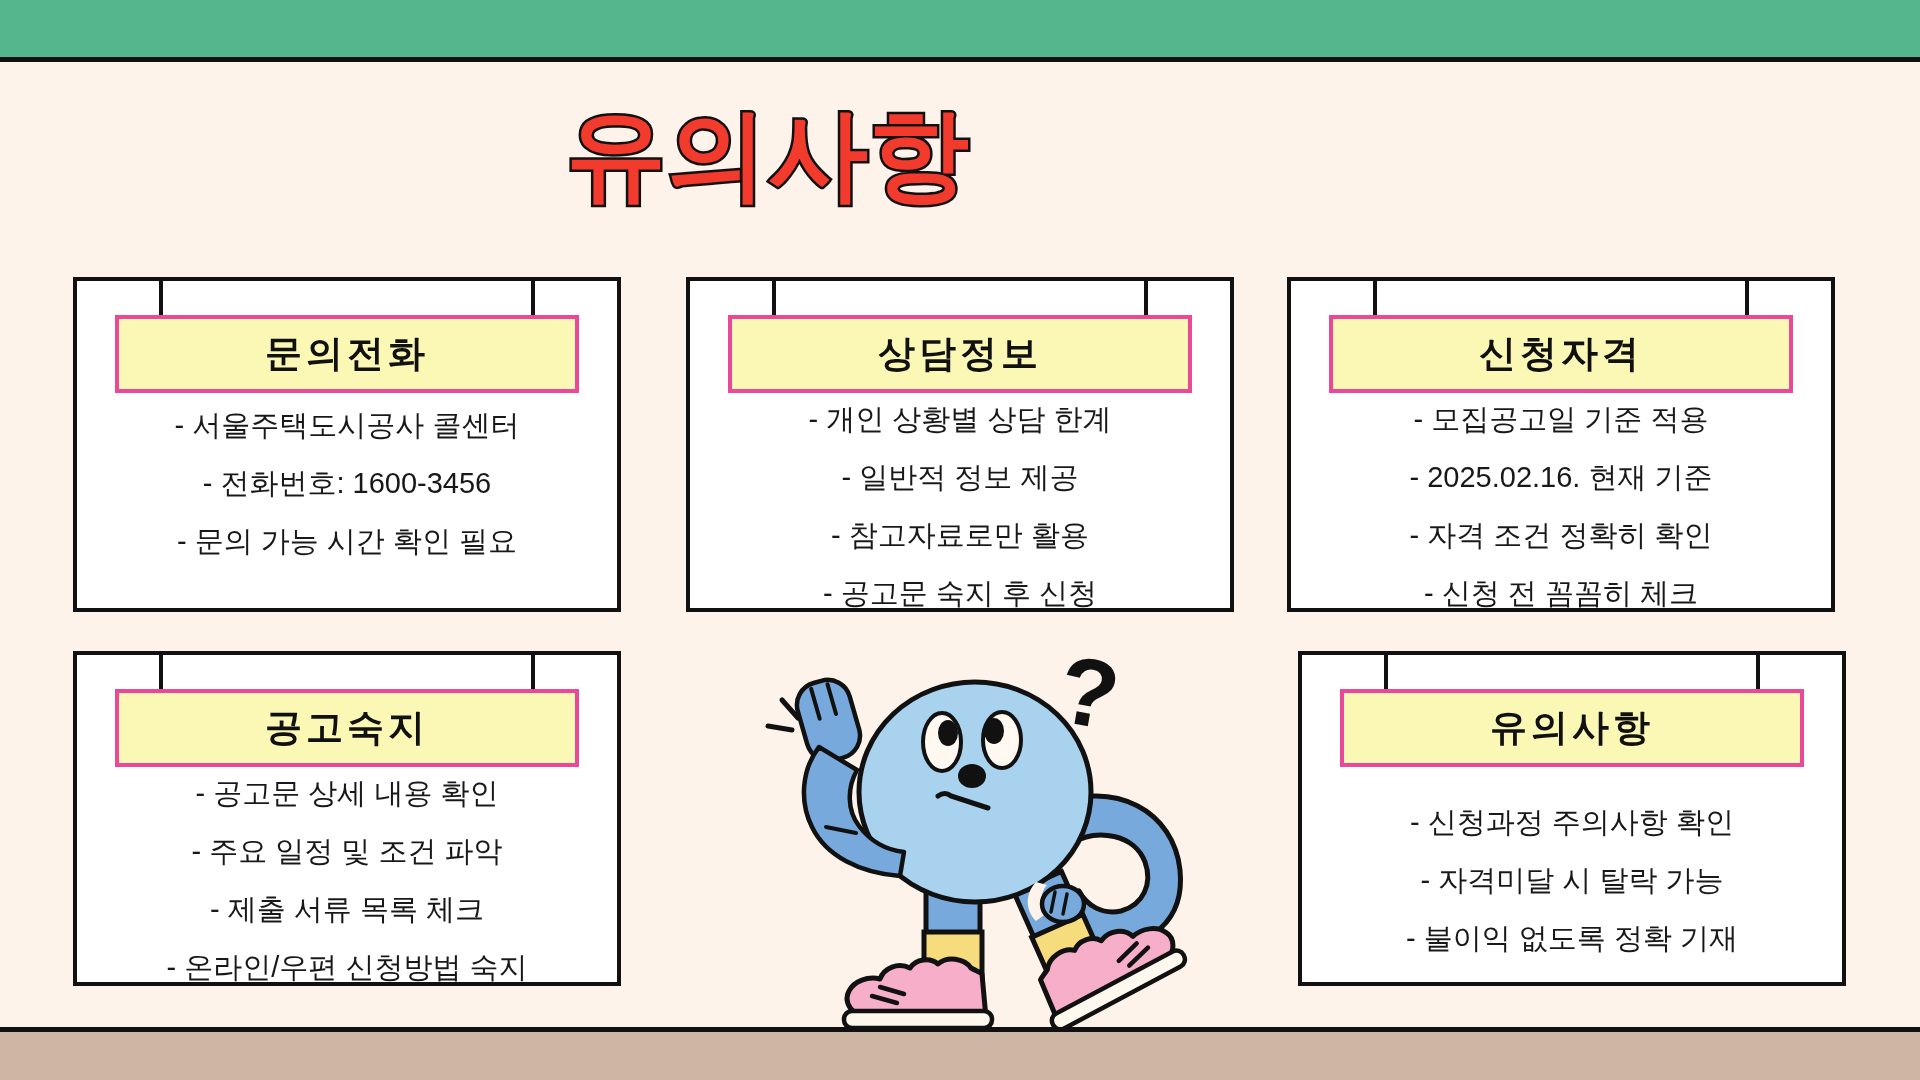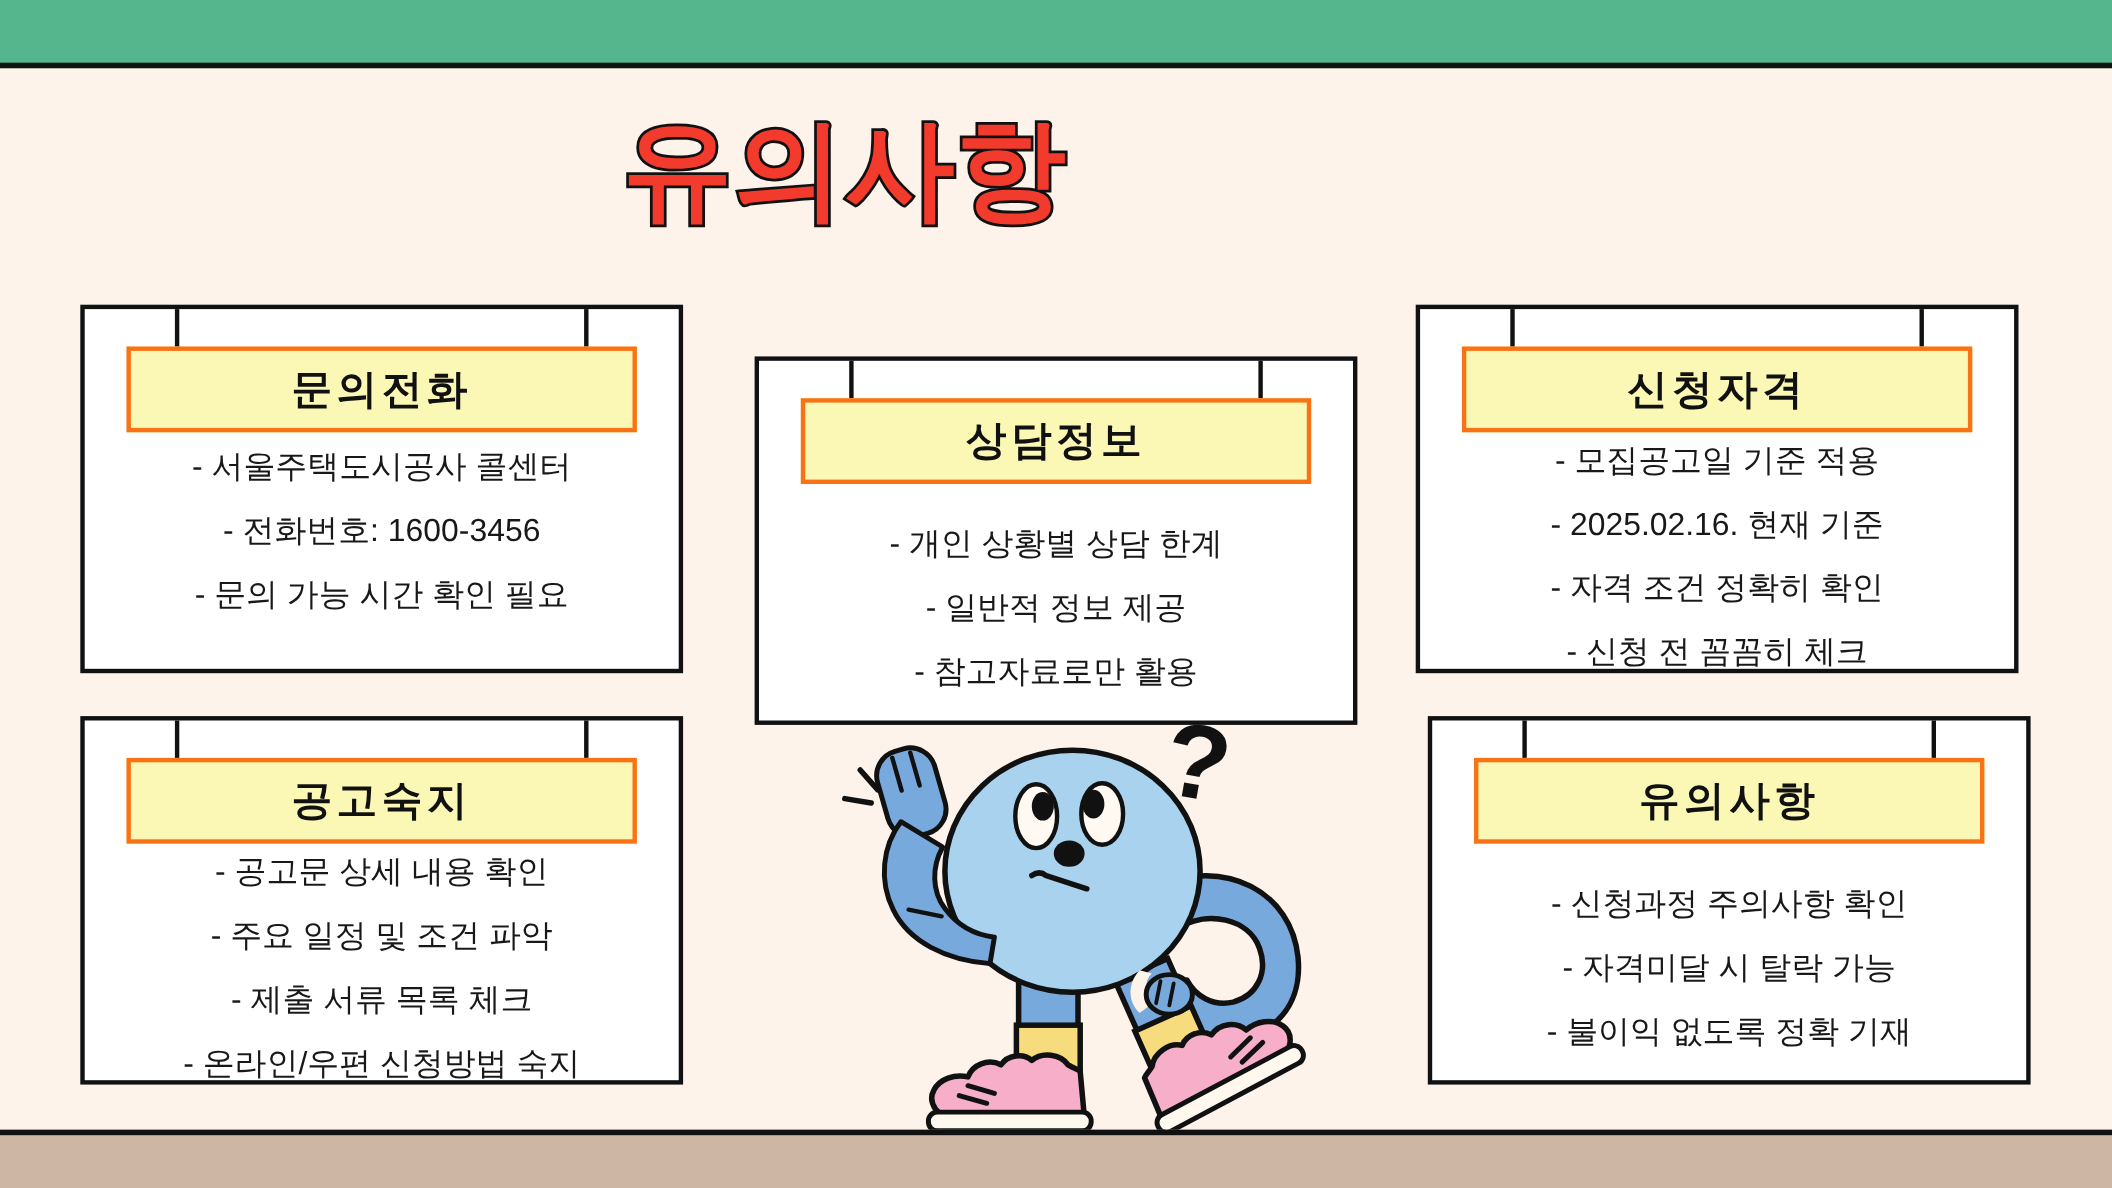--- a/index.html
+++ b/index.html
@@ -22,30 +22,30 @@
     color:#F23A2D;
     -webkit-text-stroke:5px #111;paint-order:stroke fill;
     text-shadow:0 0 0 #111;
     letter-spacing:1px;
   }
   .card{
     position:absolute;width:548px;height:335px;background:#FFFFFF;
     border:4px solid #111;box-sizing:border-box;
   }
   .c1{left:73px;top:277px;}
-  .c2{left:686px;top:277px;margin-top:47px;}
+  .c2{left:686px;top:277px;}
   .c3{left:1272px;top:277px;margin-left:15px;}
   .c4{left:73px;top:651px;}
   .c5{left:1298px;top:651px;}
   .hang{position:absolute;top:0;width:4px;height:36px;background:#111;}
   .hang-l{left:82px;}
   .hang-r{right:82px;}
   .banner{
     position:absolute;left:38px;right:38px;top:34px;height:70px;
-    background:#FBF7B4;border:4px solid #f97316;
+    background:#FBF7B4;border:4px solid #ec4899;
     display:flex;align-items:center;justify-content:center;
     font-size:37px;font-weight:700;color:#111;letter-spacing:4px;
   }
   .card-body{
     position:absolute;left:8px;right:8px;top:116px;bottom:6px;
     display:flex;flex-direction:column;justify-content:center;align-items:center;
     padding-top:12px;
     gap:12px;
   }
   .c1 .card-body{padding-top:0;padding-bottom:34px;}
@@ -80,20 +80,21 @@
   <section class="card c2">
     <span class="hang hang-l"></span>
     <span class="hang hang-r"></span>
     <div class="banner">
       <span>상담정보</span>
     </div>
     <div class="card-body">
       <div class="item">- 개인 상황별 상담 한계</div>
       <div class="item">- 일반적 정보 제공</div>
       <div class="item">- 참고자료로만 활용</div>
+      <div class="item">- 공고문 숙지 후 신청</div>
     </div>
   </section>
 
   <section class="card c3">
     <span class="hang hang-l"></span>
     <span class="hang hang-r"></span>
     <div class="banner">
       <span>신청자격</span>
     </div>
     <div class="card-body">

